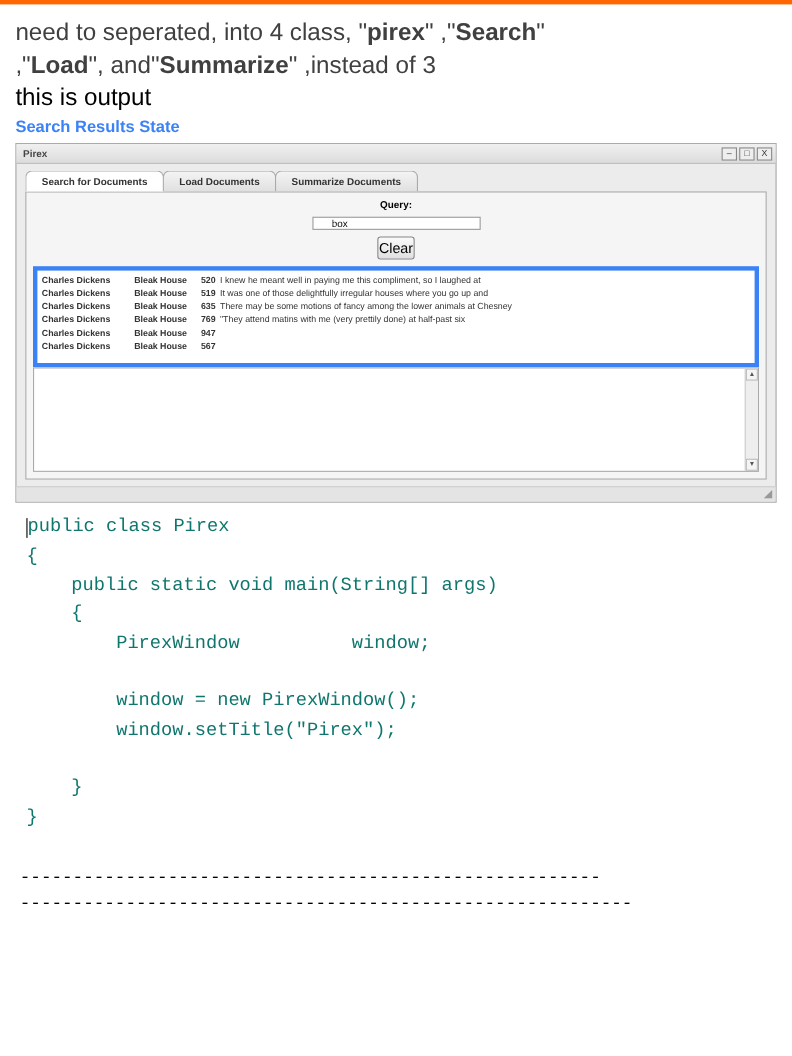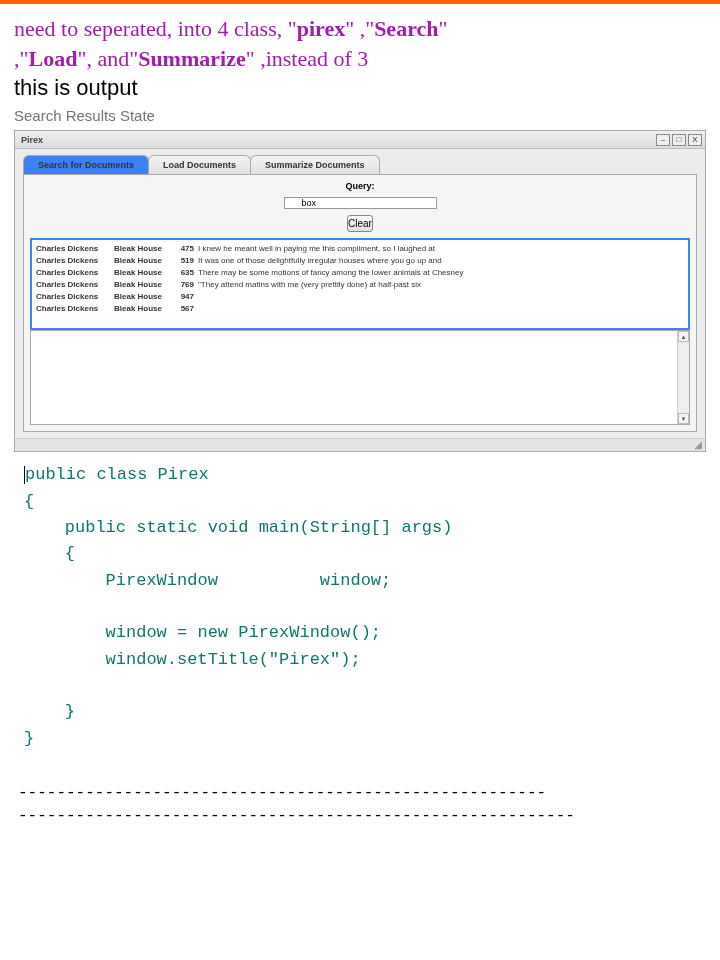--- a/index.html
+++ b/index.html
@@ -12,33 +12,33 @@
   .top-bar {
     height: 4px;
     background: #ff6600;
   }
   .question-area {
     padding: 10px 14px 4px 14px;
   }
   .question-text {
     font-size: 22px;
     line-height: 1.35;
-    color: #a21caf;
-    font-family: Liberation Serif, serif;
+    color: #404040;
   }
   .question-text b { font-weight: bold; }
   .subtext {
     font-size: 22px;
     margin-top: 2px;
   }
   .red-heading {
-    color: #737373;
+    color: #3b82f6;
     font-size: 15px;
     margin-top: 6px;
     margin-bottom: 2px;
+    font-weight: bold;
   }
   .app-window {
     margin: 0 14px;
     border: 1px solid #aaa;
     background: #ececec;
   }
   .titlebar {
     display: flex;
     align-items: center;
     justify-content: space-between;
@@ -79,21 +79,21 @@
     padding: 4px 14px;
     background: linear-gradient(#f4f4f4,#e0e0e0);
     border: 1px solid #aaa;
     border-bottom: none;
     border-top-left-radius: 6px;
     border-top-right-radius: 6px;
     margin-right: -1px;
     position: relative;
   }
   .tab.active {
-    background: #3b82f6;
+    background: #ffffff;
     z-index: 2;
   }
   .tab-panel {
     margin: 0 8px 6px 8px;
     border: 1px solid #aaa;
     background: #f5f5f5;
     padding: 6px;
   }
   .query-row {
     display: flex;
@@ -108,42 +108,42 @@
   }
   .query-input {
     flex: 1;
     height: 16px;
     border: 1px solid #999;
     font-size: 9px;
     padding: 0 17px;
     background: #fff;
   }
   .clear-btn {
-    font-size: 10px;
+    font-size: 13px;
     padding: 2px 0;
     border: 1px solid #888;
     background: linear-gradient(#fafafa,#e0e0e0);
     border-radius: 3px;
   }
   .results-box {
-    border: 2px solid #3b82f6;
+    border: 4px solid #3b82f6;
     background: #fff;
     height: 92px;
     padding: 3px 4px;
     overflow: hidden;
   }
   .result-row {
     display: flex;
     font-size: 8px;
     color: #333;
     line-height: 1.5;
     white-space: nowrap;
   }
   .result-row .author { font-weight: bold; width: 78px; }
-  .result-row .title  { font-weight: bold; width: 60px; }
+  .result-row .title  { font-weight: bold; width: 60px; text-align: center; }
   .result-row .num    { font-weight: bold; width: 24px; text-align: right; padding-right: 4px; }
   .result-row .snippet { flex: 1; overflow: hidden; text-overflow: ellipsis; }
   .retrieved {
     font-size: 9px;
     font-weight: bold;
     margin: 6px 0 4px 2px;
   }
   .detail-box {
     border: 1px solid #aaa;
     background: #fff;
@@ -235,21 +235,21 @@
     <div class="query-row">
       <span class="query-label">Query:</span>
       <input class="query-input" value="box" style="">
       <button class="clear-btn">Clear</button>
     </div>
 
     <div class="results-box">
       <div class="result-row">
         <span class="author">Charles Dickens</span>
         <span class="title">Bleak House</span>
-        <span class="num">475</span>
+        <span class="num">520</span>
         <span class="snippet">I knew he meant well in paying me this compliment, so I laughed at</span>
       </div>
       <div class="result-row">
         <span class="author">Charles Dickens</span>
         <span class="title">Bleak House</span>
         <span class="num">519</span>
         <span class="snippet">It was one of those delightfully irregular houses where you go up and</span>
       </div>
       <div class="result-row">
         <span class="author">Charles Dickens</span>

